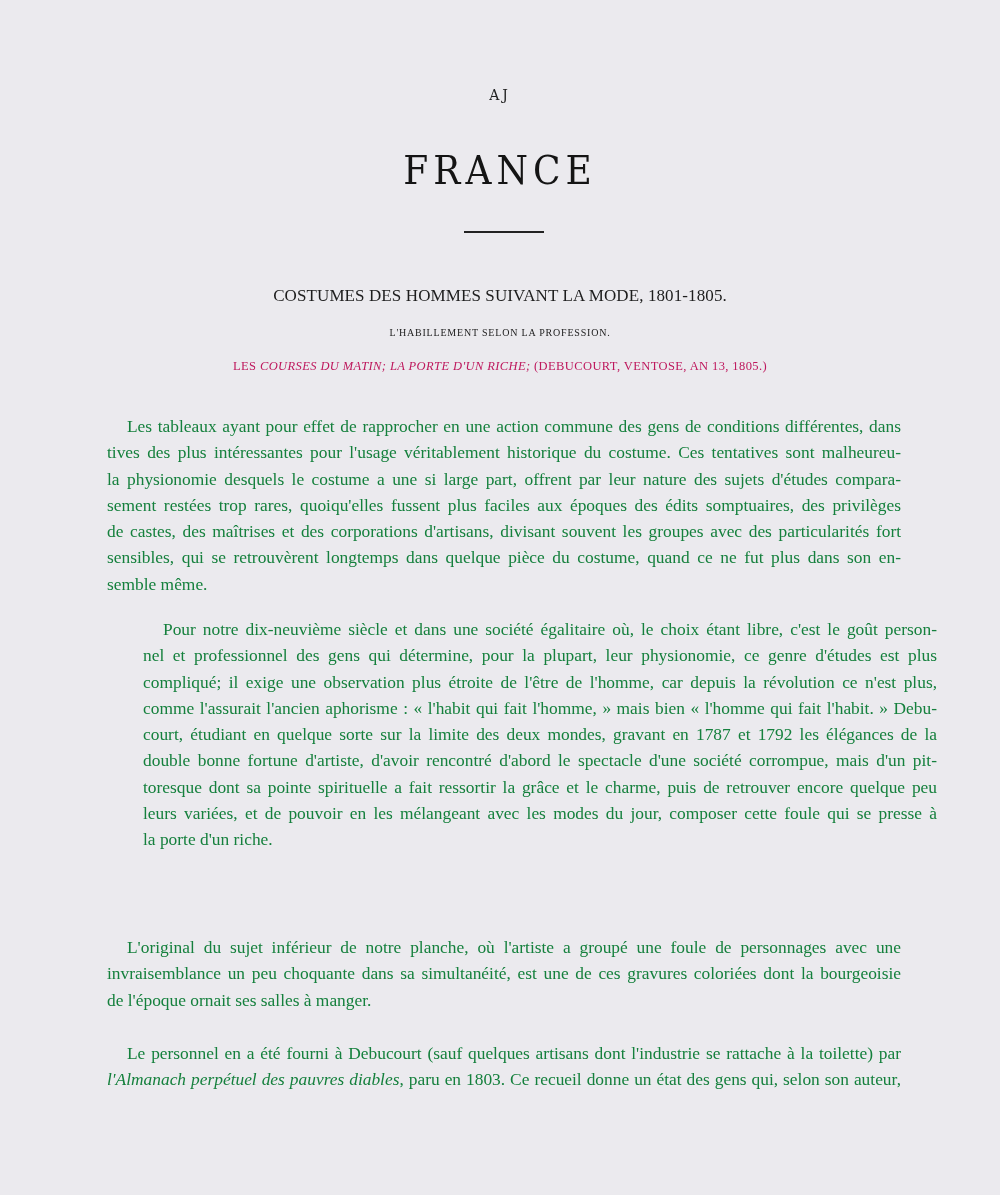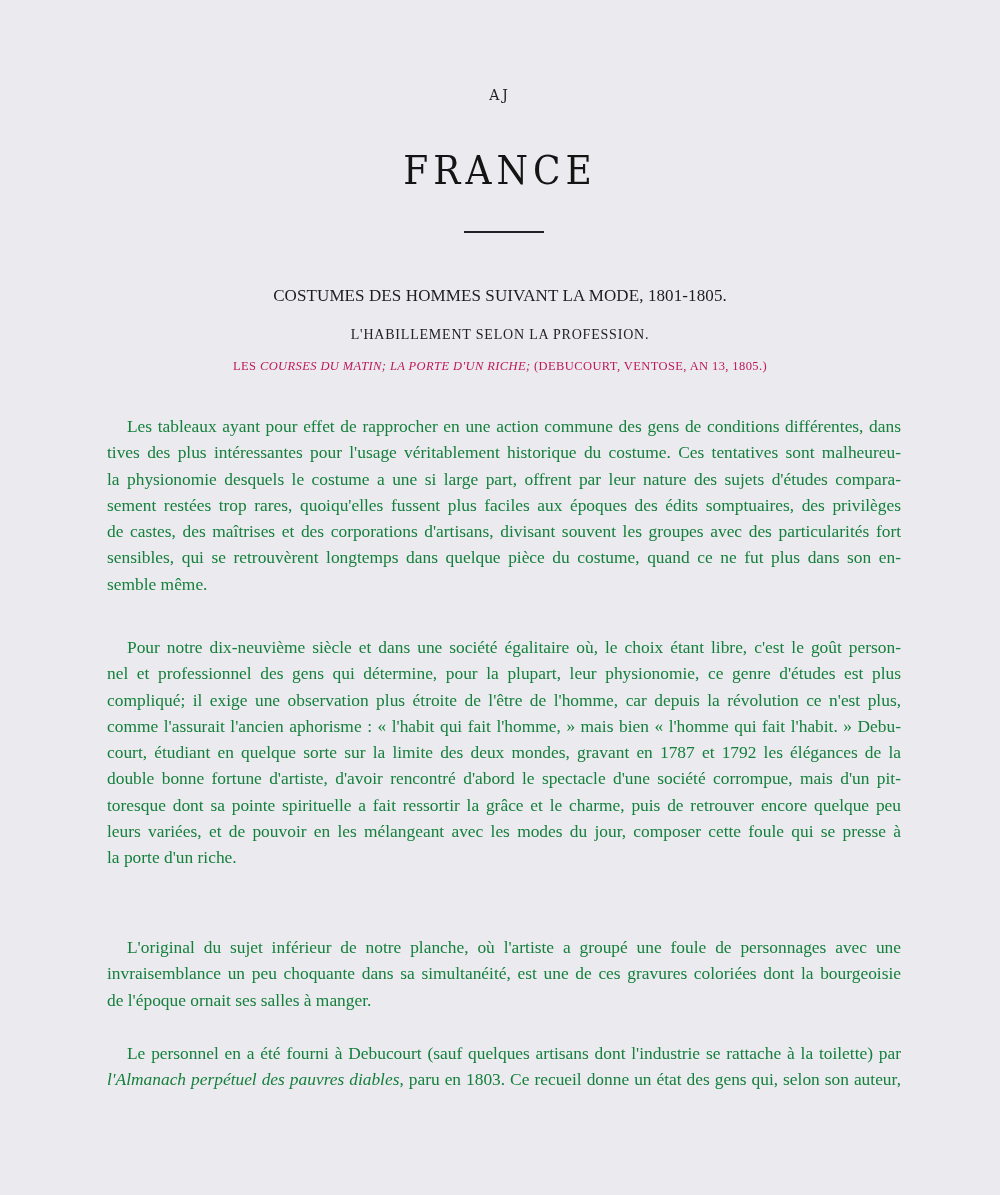--- a/index.html
+++ b/index.html
@@ -55,21 +55,21 @@
       font-size: 17px;
       color: #1d1d1d;
       letter-spacing: 0.1px;
     }
     .smallcaps-line {
       position: absolute;
       left: 0; right: 0;
       top: 327px;
       text-align: center;
       font-family: "Liberation Serif", serif;
-      font-size: 14px;
+      font-size: 10px;
       letter-spacing: 0.8px;
       color: #222;
     }
     .caption-line {
       position: absolute;
       left: 0; right: 0;
       top: 359px;
       text-align: center;
       font-family: "Liberation Serif", serif;
       font-size: 12.5px;
@@ -93,21 +93,21 @@
       white-space: nowrap;
       height: 26.3px;
     }
     .line.last {
       text-align-last: left;
     }
     .line.indent {
       padding-left: 20px;
     }
     .p1 { top: 413px; }
-    .p2 { top: 634px; }
+    .p2 { top: 616px; margin-left: 36px; }
     .p3 { top: 934px; }
     .p4 { top: 1040px; }
     em.it { font-style: italic; }
   </style>
 </head>
 <body>
 
 <div>
 
   <div class="page-mark">AJ</div>

